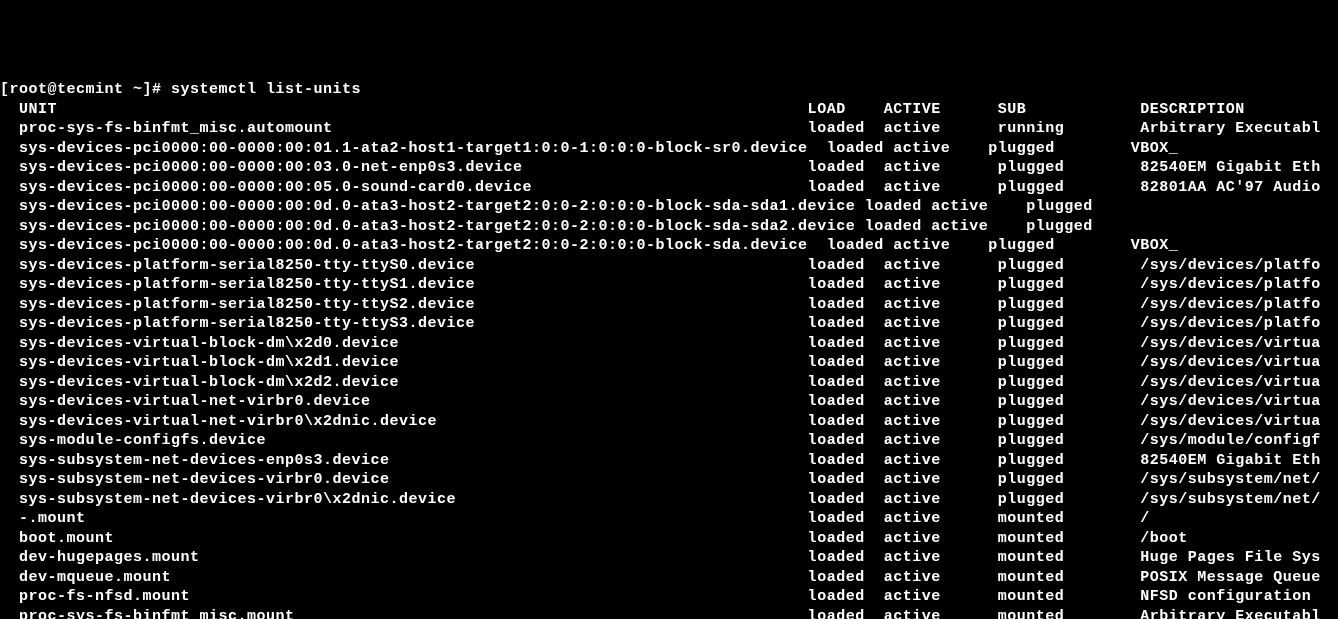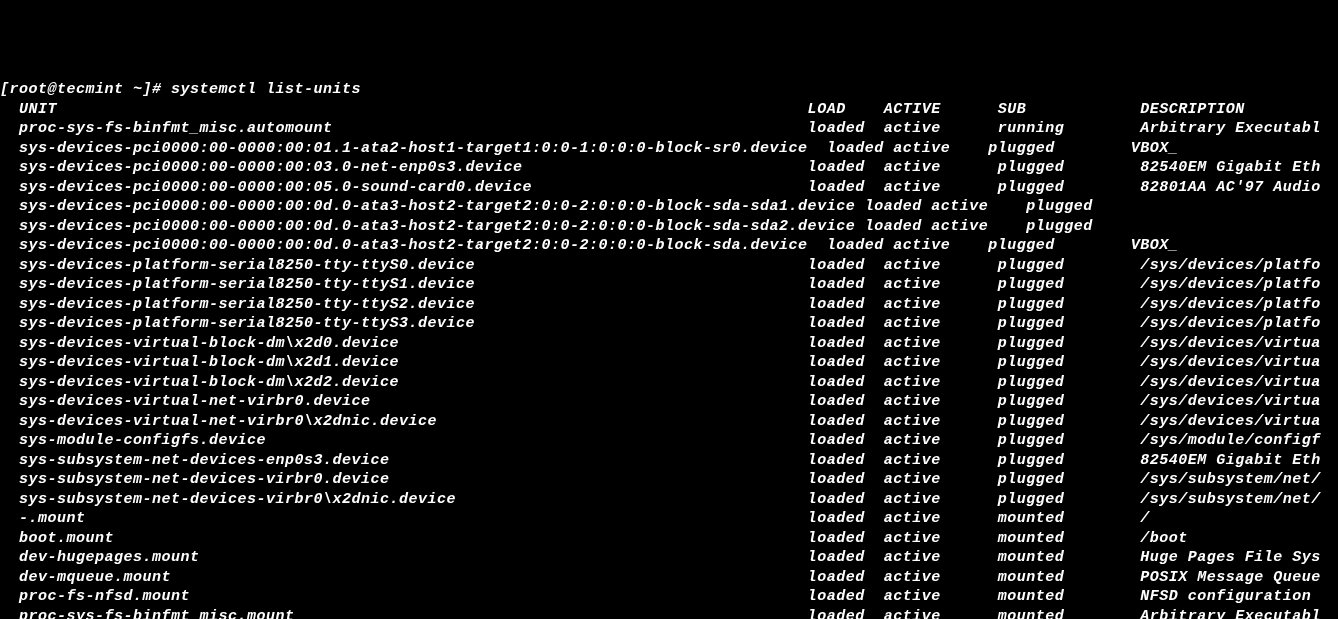--- a/index.html
+++ b/index.html
@@ -10,21 +10,21 @@
       font-size: 15px;
       line-height: 1.3;
       white-space: pre;
       overflow: hidden;
       width: 1338px;
       height: 619px;
       padding: 2px 0;
       font-weight: bold;
       letter-spacing: 0.5px;
     }
-    .line { white-space: pre; font-style: italic; }
+    .line { white-space: pre; }
   </style>
 </head>
 <body>
 
 
 
 <div id="terminal"><div class="line">[root@tecmint ~]# systemctl list-units</div><div class="line">  UNIT                                                                               LOAD    ACTIVE      SUB            DESCRIPTION</div><div class="line">  proc-sys-fs-binfmt_misc.automount                                                  loaded  active      running        Arbitrary Executabl</div><div class="line">  sys-devices-pci0000:00-0000:00:01.1-ata2-host1-target1:0:0-1:0:0:0-block-sr0.device  loaded active    plugged        VBOX_</div><div class="line">  sys-devices-pci0000:00-0000:00:03.0-net-enp0s3.device                              loaded  active      plugged        82540EM Gigabit Eth</div><div class="line">  sys-devices-pci0000:00-0000:00:05.0-sound-card0.device                             loaded  active      plugged        82801AA AC'97 Audio</div><div class="line">  sys-devices-pci0000:00-0000:00:0d.0-ata3-host2-target2:0:0-2:0:0:0-block-sda-sda1.device loaded active    plugged</div><div class="line">  sys-devices-pci0000:00-0000:00:0d.0-ata3-host2-target2:0:0-2:0:0:0-block-sda-sda2.device loaded active    plugged</div><div class="line">  sys-devices-pci0000:00-0000:00:0d.0-ata3-host2-target2:0:0-2:0:0:0-block-sda.device  loaded active    plugged        VBOX_</div><div class="line">  sys-devices-platform-serial8250-tty-ttyS0.device                                   loaded  active      plugged        /sys/devices/platfo</div><div class="line">  sys-devices-platform-serial8250-tty-ttyS1.device                                   loaded  active      plugged        /sys/devices/platfo</div><div class="line">  sys-devices-platform-serial8250-tty-ttyS2.device                                   loaded  active      plugged        /sys/devices/platfo</div><div class="line">  sys-devices-platform-serial8250-tty-ttyS3.device                                   loaded  active      plugged        /sys/devices/platfo</div><div class="line">  sys-devices-virtual-block-dm\x2d0.device                                           loaded  active      plugged        /sys/devices/virtua</div><div class="line">  sys-devices-virtual-block-dm\x2d1.device                                           loaded  active      plugged        /sys/devices/virtua</div><div class="line">  sys-devices-virtual-block-dm\x2d2.device                                           loaded  active      plugged        /sys/devices/virtua</div><div class="line">  sys-devices-virtual-net-virbr0.device                                              loaded  active      plugged        /sys/devices/virtua</div><div class="line">  sys-devices-virtual-net-virbr0\x2dnic.device                                       loaded  active      plugged        /sys/devices/virtua</div><div class="line">  sys-module-configfs.device                                                         loaded  active      plugged        /sys/module/configf</div><div class="line">  sys-subsystem-net-devices-enp0s3.device                                            loaded  active      plugged        82540EM Gigabit Eth</div><div class="line">  sys-subsystem-net-devices-virbr0.device                                            loaded  active      plugged        /sys/subsystem/net/</div><div class="line">  sys-subsystem-net-devices-virbr0\x2dnic.device                                     loaded  active      plugged        /sys/subsystem/net/</div><div class="line">  -.mount                                                                            loaded  active      mounted        /</div><div class="line">  boot.mount                                                                         loaded  active      mounted        /boot</div><div class="line">  dev-hugepages.mount                                                                loaded  active      mounted        Huge Pages File Sys</div><div class="line">  dev-mqueue.mount                                                                   loaded  active      mounted        POSIX Message Queue</div><div class="line">  proc-fs-nfsd.mount                                                                 loaded  active      mounted        NFSD configuration </div><div class="line">  proc-sys-fs-binfmt_misc.mount                                                      loaded  active      mounted        Arbitrary Executabl</div></div>
 
 
 

